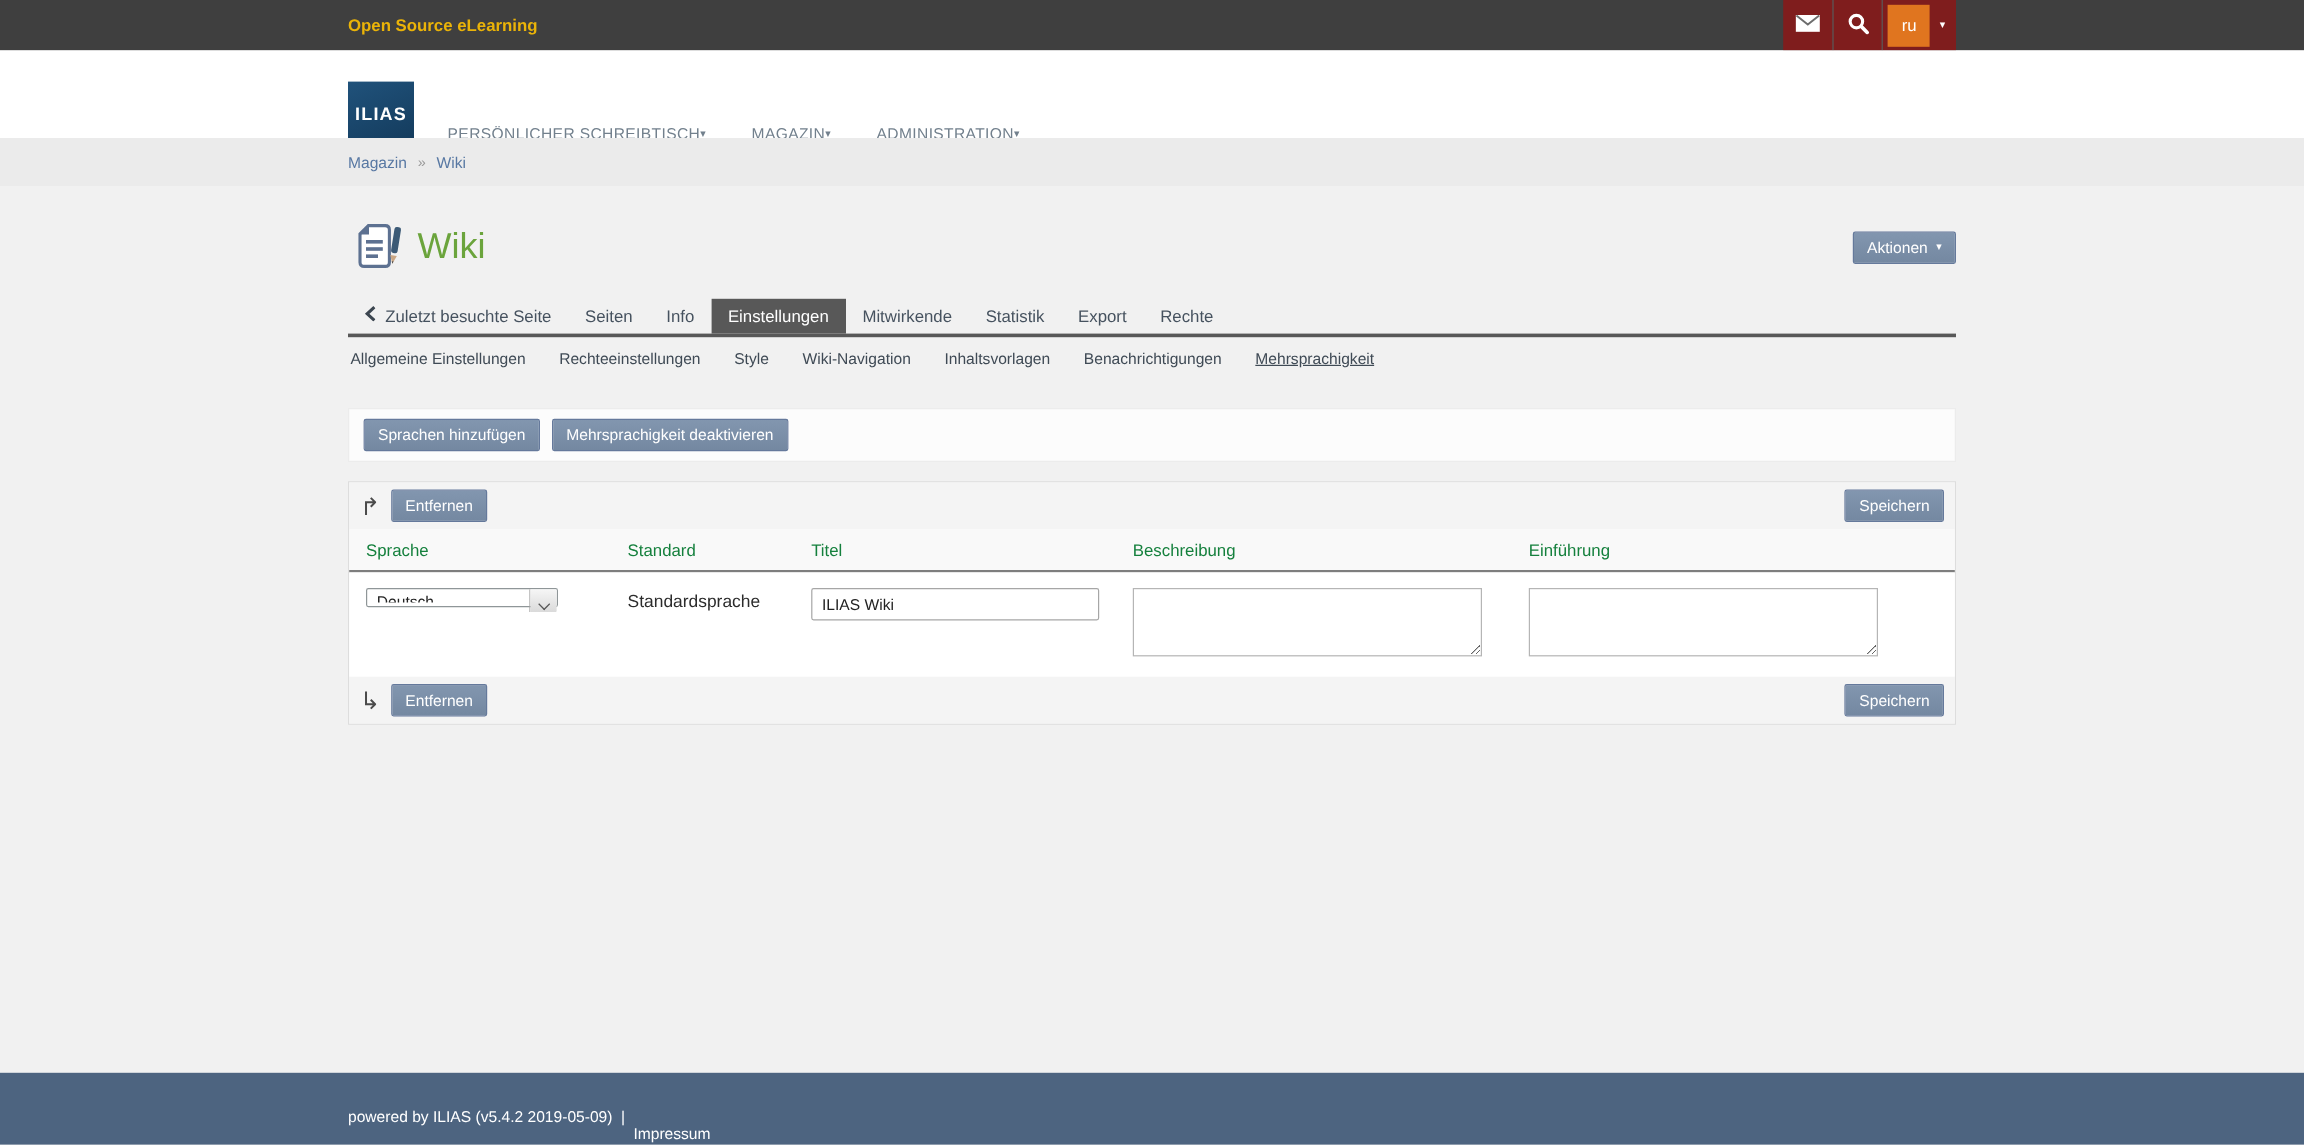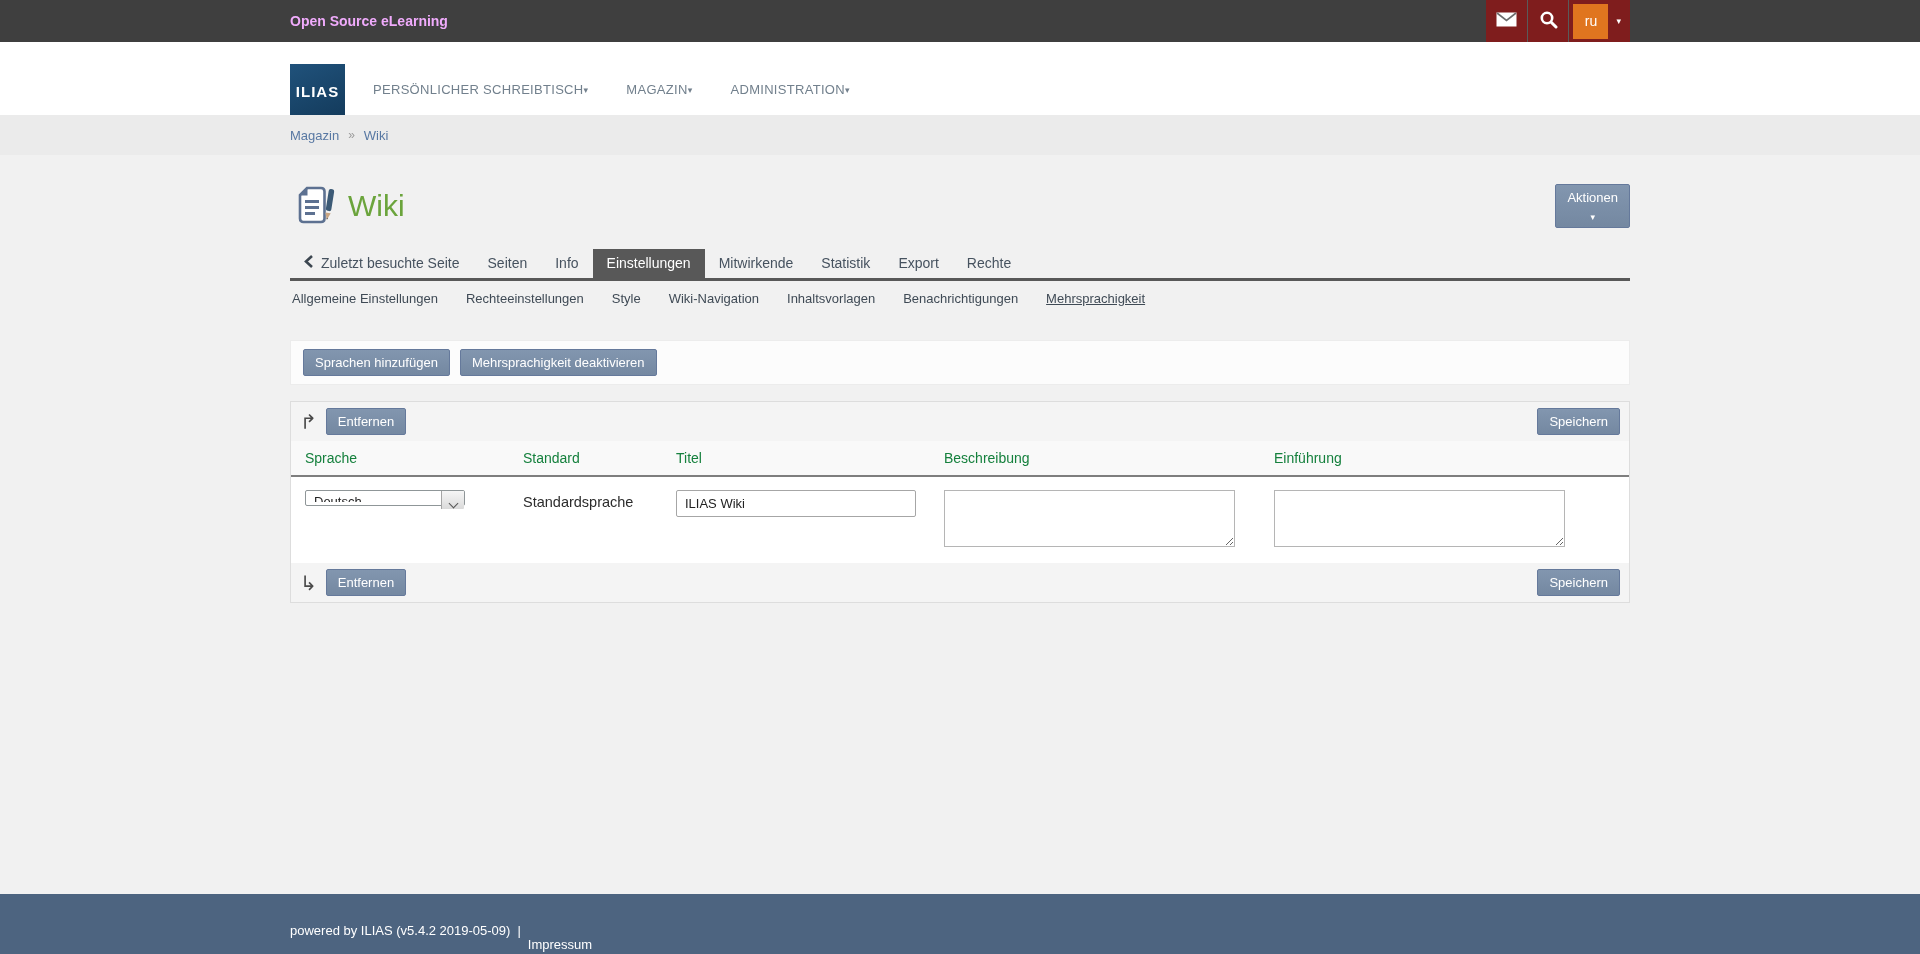--- a/index.html
+++ b/index.html
@@ -8,32 +8,32 @@
     width:1920px; height:954px; overflow:hidden;
     font-family:"Liberation Sans", sans-serif;
     background:#f1f1f1;
     display:flex; flex-direction:column;
   }
   .container { width:1340px; margin:0 auto; }
 
   
   .topbar { height:42px; background:#3f3f3f; flex:none; }
   .topbar-inner { display:flex; align-items:center; justify-content:space-between; height:42px; }
-  .topbar-title { color:#f0abfc; font-weight:bold; font-size:14px; }
+  .topbar-title { color:#eab308; font-weight:bold; font-size:14px; }
   .topbar-icons { display:flex; align-items:stretch; height:42px; background:#7f1d1d; }
   .tb-btn { width:41px; border:none; background:transparent; display:flex; align-items:center; justify-content:center; cursor:pointer; padding:0; }
   .tb-btn + .tb-btn { border-left:1px solid #5a5a5a; }
   .avatar-wrap { display:flex; align-items:center; border-left:1px solid #5a5a5a; padding:0 6px 0 4px; cursor:pointer; }
   .avatar { width:35px; height:35px; background:#e0751f; color:#fff; font-size:14px; display:flex; align-items:center; justify-content:center; }
   .caret { font-family:"DejaVu Sans", sans-serif; font-size:9px; }
   .avatar-wrap .caret { color:#fff; margin-left:8px; margin-right:3px; }
 
   
   .siteheader { height:73px; background:#ffffff; flex:none; }
-  .header-inner { display:flex; align-items:center; height:95px; }
+  .header-inner { display:flex; height:95px;margin-top:22px; }
   .logo { width:55px; height:55px; margin-top:4px; background:linear-gradient(155deg,#20527b,#133a5b);
           color:#fff; font-weight:bold; font-size:15px; letter-spacing:1px;
           display:flex; align-items:center; justify-content:center; cursor:pointer; }
   .mainnav { margin-left:28px; display:flex; gap:38px; }
   .navlink { color:#72808d; font-size:13px; letter-spacing:.3px; text-decoration:none; cursor:pointer; display:flex; align-items:center; gap:0; }
   .navlink .caret { color:#72808d; }
 
   
   .breadcrumbbar { height:40px; background:#ebebeb; flex:none; }
   .breadcrumb { display:flex; align-items:center; gap:9px; height:40px; font-size:13px; }
@@ -42,21 +42,21 @@
 
   
   .main { flex:1; background:#f1f1f1; }
 
   .titlerow { margin-top:28px; display:flex; align-items:center; }
   .wiki-icon { width:46px; height:46px; flex:none; }
   .page-title { font-size:30px; font-weight:400; color:#6ba43c; margin:0 0 0 12px; flex:1; }
 
   .btn { background:linear-gradient(#8296af,#7488a1); color:#ffffff; border:1px solid #65799b;
          border-radius:2px; font-size:13px; padding:5px 11px; font-family:inherit; cursor:pointer;
-         display:inline-flex; align-items:center; gap:7px;flex-direction:column; }
+         display:inline-flex; align-items:center; gap:7px; }
   .btn .caret { color:#fff; }
 
   
   .tabbar { margin-top:20px; border-bottom:3px solid #585858; display:flex; align-items:flex-end; }
   .tab { padding:6px 14px 7px; font-size:14px; color:#46525f; cursor:pointer; display:flex; align-items:center; gap:8px; white-space:nowrap; }
   .tab.active { background:#585858; color:#ffffff; }
 
   .subtabs { padding:10px 2px 12px; display:flex; gap:28px; font-size:13px; }
   .subtab { color:#3f4a55; cursor:pointer; text-decoration:none; }
   .subtab.active { text-decoration:underline; }

